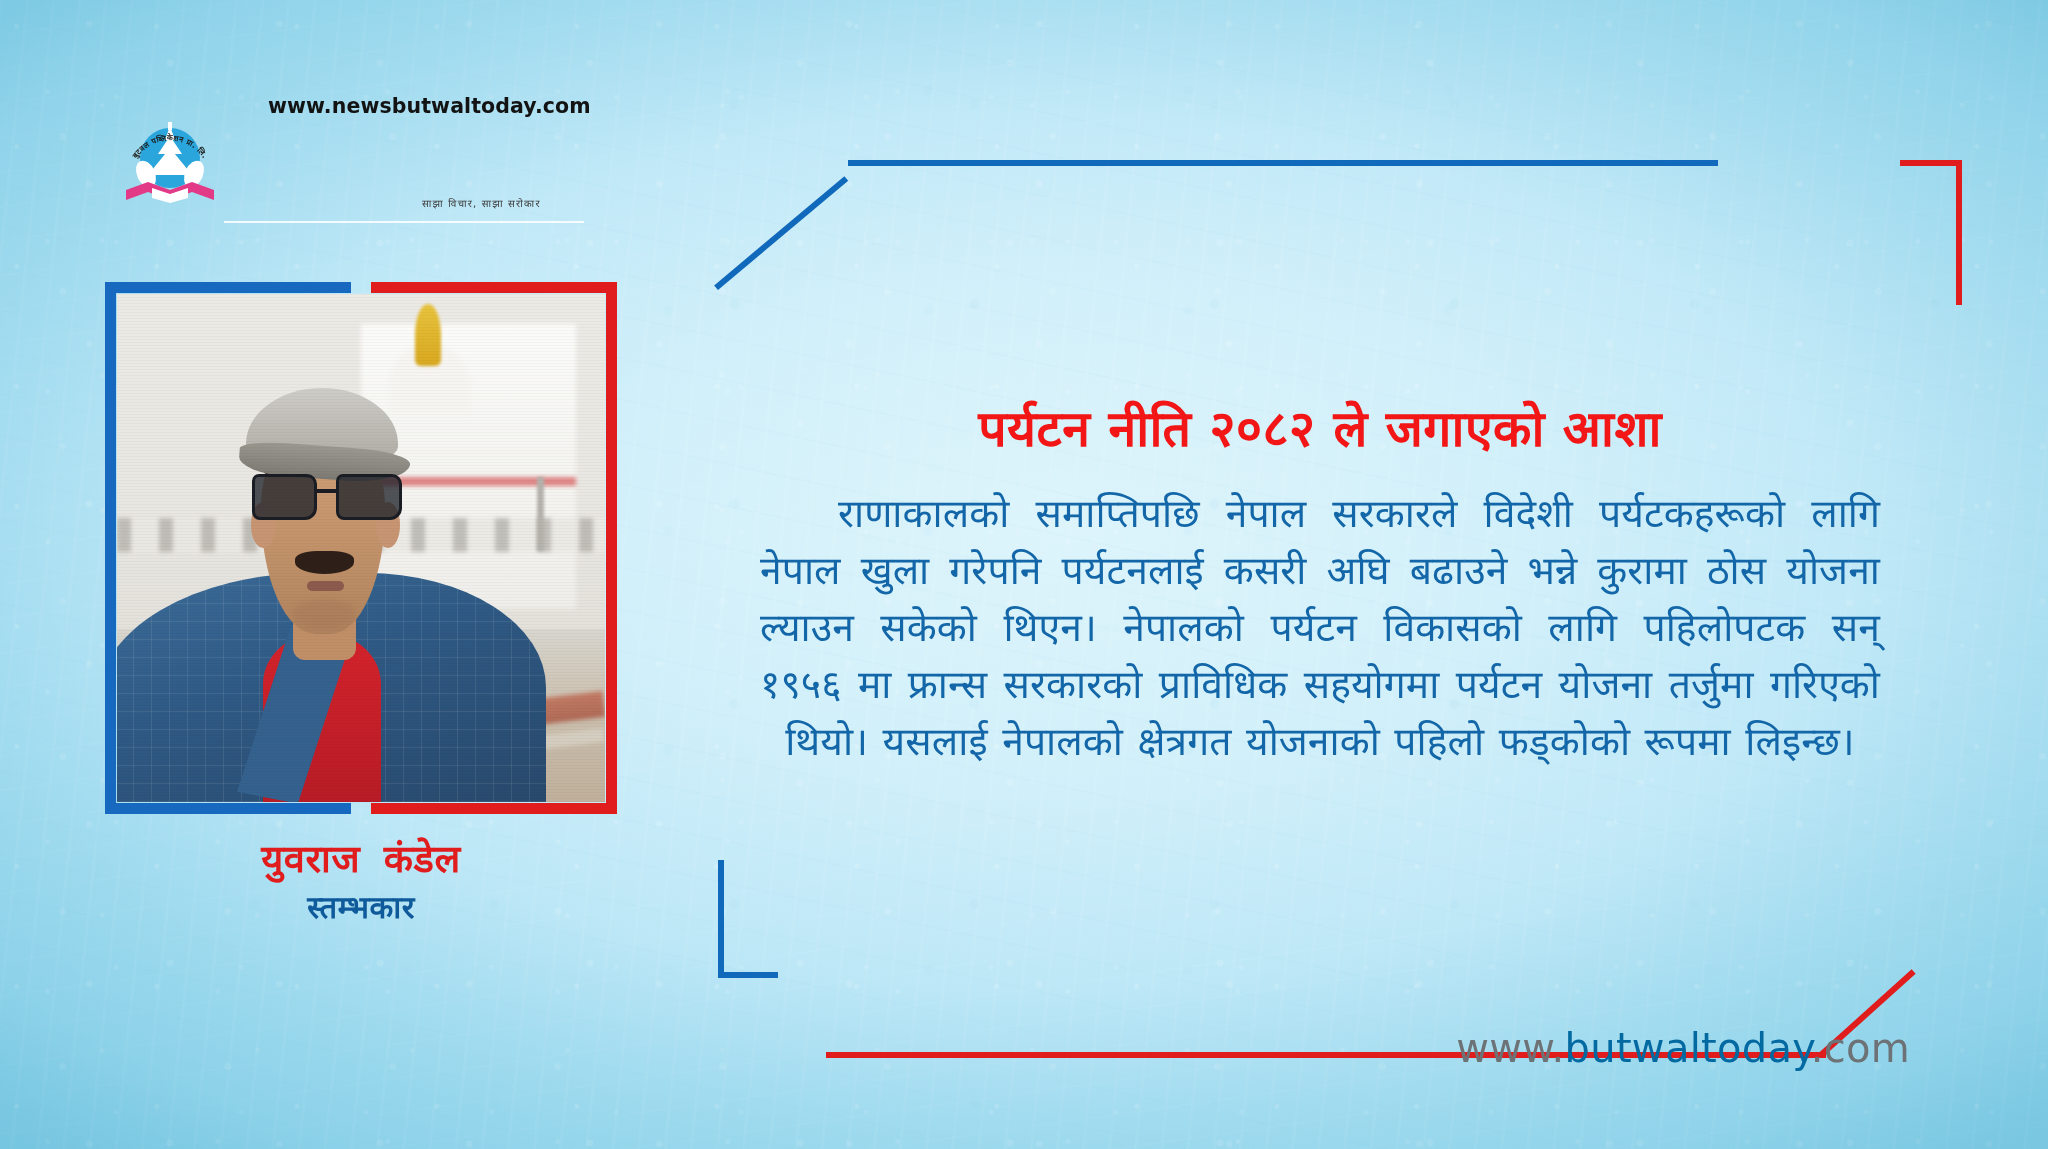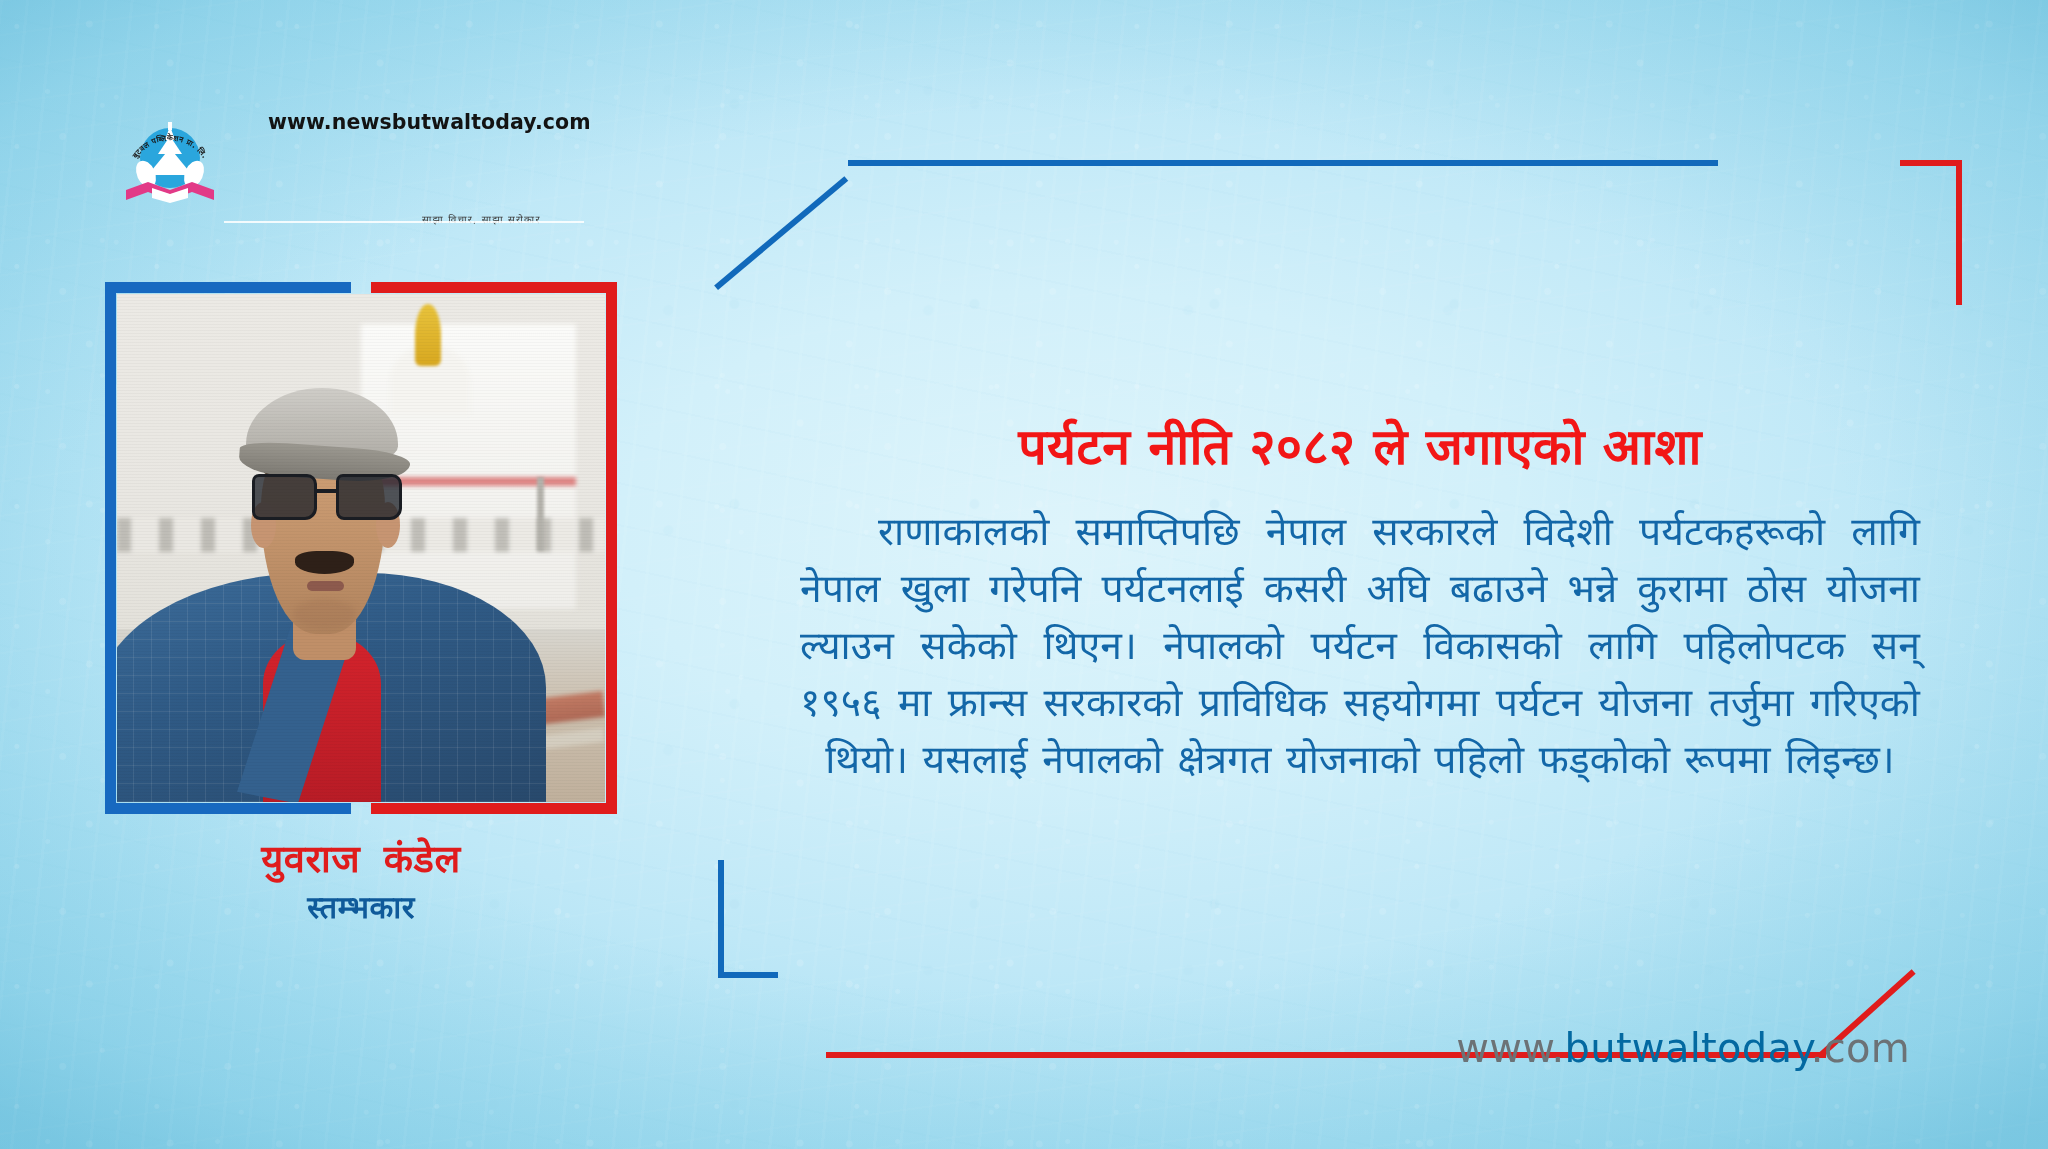--- a/index.html
+++ b/index.html
@@ -69,21 +69,21 @@
     width: 470px;
     height: 130px;
   }
   .logo-emblem {
     position: absolute;
     left: 0; top: 14px;
     width: 104px; height: 104px;
   }
   .logo-wordmark-wrap {
     position: absolute;
-    left: 104px; top: 16px;
+    left: 104px; top: 0;
     width: 366px; height: 130px;
   }
   .logo-url {
     position: absolute;
     left: 46px; top: 2px;
     font-family: "DejaVu Sans", sans-serif;
     font-size: 20.5px;
     font-weight: 600;
     letter-spacing: .1px;
     color: #131313;
@@ -271,23 +271,22 @@
   .dec-br .diag {
     position:absolute; left: 996px; bottom: 22px;
     width: 126px; height: 6px; background:#e01c1c;
     transform-origin: left bottom; transform: rotate(-42deg);
   }
 
   
   .article {
     position: absolute;
     left: 760px;
-    top: 416px;
+    top: 398px;
     width: 1120px;
-    margin-left: 40px;
   }
   .article-title {
     font-family: "DejaVu Sans", sans-serif;
     font-size: 50px;
     font-weight: 700;
     color: #f21616;
     text-align: center;
     line-height: 1.24;
     letter-spacing: .5px;
     margin-bottom: 26px;

